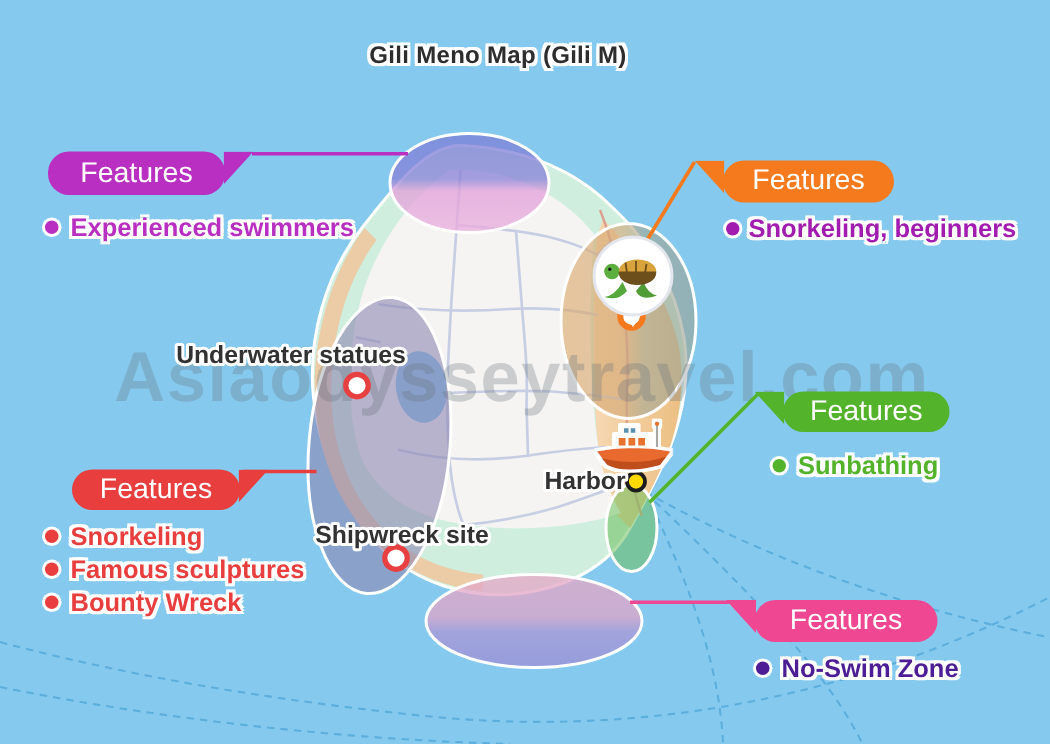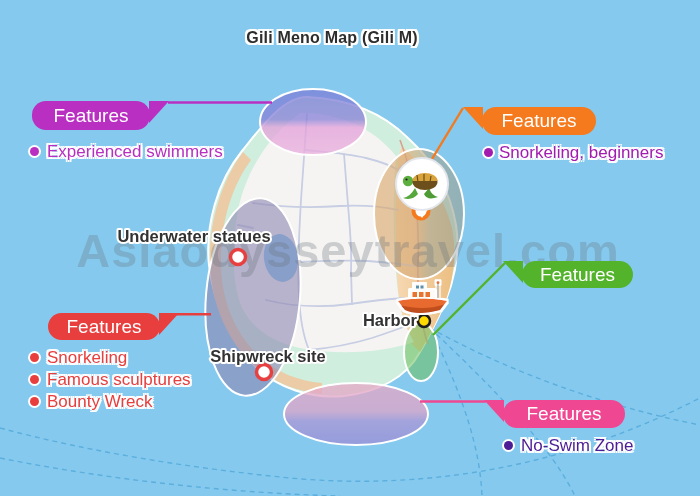--- a/index.html
+++ b/index.html
@@ -11,21 +11,21 @@
     font-size:16px;font-weight:700;color:#2d2d2d;letter-spacing:.2px;
     text-shadow:-2px -2px 0 #fff,2px -2px 0 #fff,-2px 2px 0 #fff,2px 2px 0 #fff,
                 -2px 0 0 #fff,2px 0 0 #fff,0 -2px 0 #fff,0 2px 0 #fff;}
 
   .callout{position:absolute;}
   .co-head{position:relative;color:#fff;font-size:19px;font-weight:400;text-align:center;
            border-radius:14px;}
   .co-head::after{content:"";position:absolute;top:0;width:20px;height:22px;background:inherit;}
   .notch-r::after{right:-19px;clip-path:polygon(0 0,100% 0,0 100%);}
   .notch-l::after{left:-19px;clip-path:polygon(0 0,100% 0,100% 100%);}
-  .co-list{list-style:none;margin:0;padding:0;font-weight:400;}
+  .co-list{list-style:none;margin:0;padding:0;font-weight:700;}
   .co-list li{position:relative;padding-left:21px;
     text-shadow:-2px -2px 0 #fff,2px -2px 0 #fff,-2px 2px 0 #fff,2px 2px 0 #fff,
                 -2px 0 0 #fff,2px 0 0 #fff,0 -2px 0 #fff,0 2px 0 #fff;}
   .co-list li::before{content:"";position:absolute;left:4px;top:6px;width:9px;height:9px;
     border-radius:50%;background:currentColor;box-shadow:0 0 0 2px #fff;}
 
   .nw{left:26px;top:101px;width:234px;}
   .nw .co-head{background:#b92fc2;width:118px;height:29px;line-height:29px;margin-left:6px;}
   .nw .co-list{margin-top:11px;font-size:17px;line-height:21.5px;color:#b92fc2;}
 
@@ -197,20 +197,23 @@
 
   <div class="callout ne">
     <div class="co-head notch-l">Features</div>
     <ul class="co-list">
       <li>Snorkeling, beginners</li>
     </ul>
   </div>
 
   <div class="callout e">
     <div class="co-head notch-l">Features</div>
+    <ul class="co-list">
+      <li>Sunbathing</li>
+    </ul>
   </div>
 
   <div class="callout sw">
     <div class="co-head notch-r">Features</div>
     <ul class="co-list">
       <li>Snorkeling</li>
       <li>Famous sculptures</li>
       <li>Bounty Wreck</li>
     </ul>
   </div>

